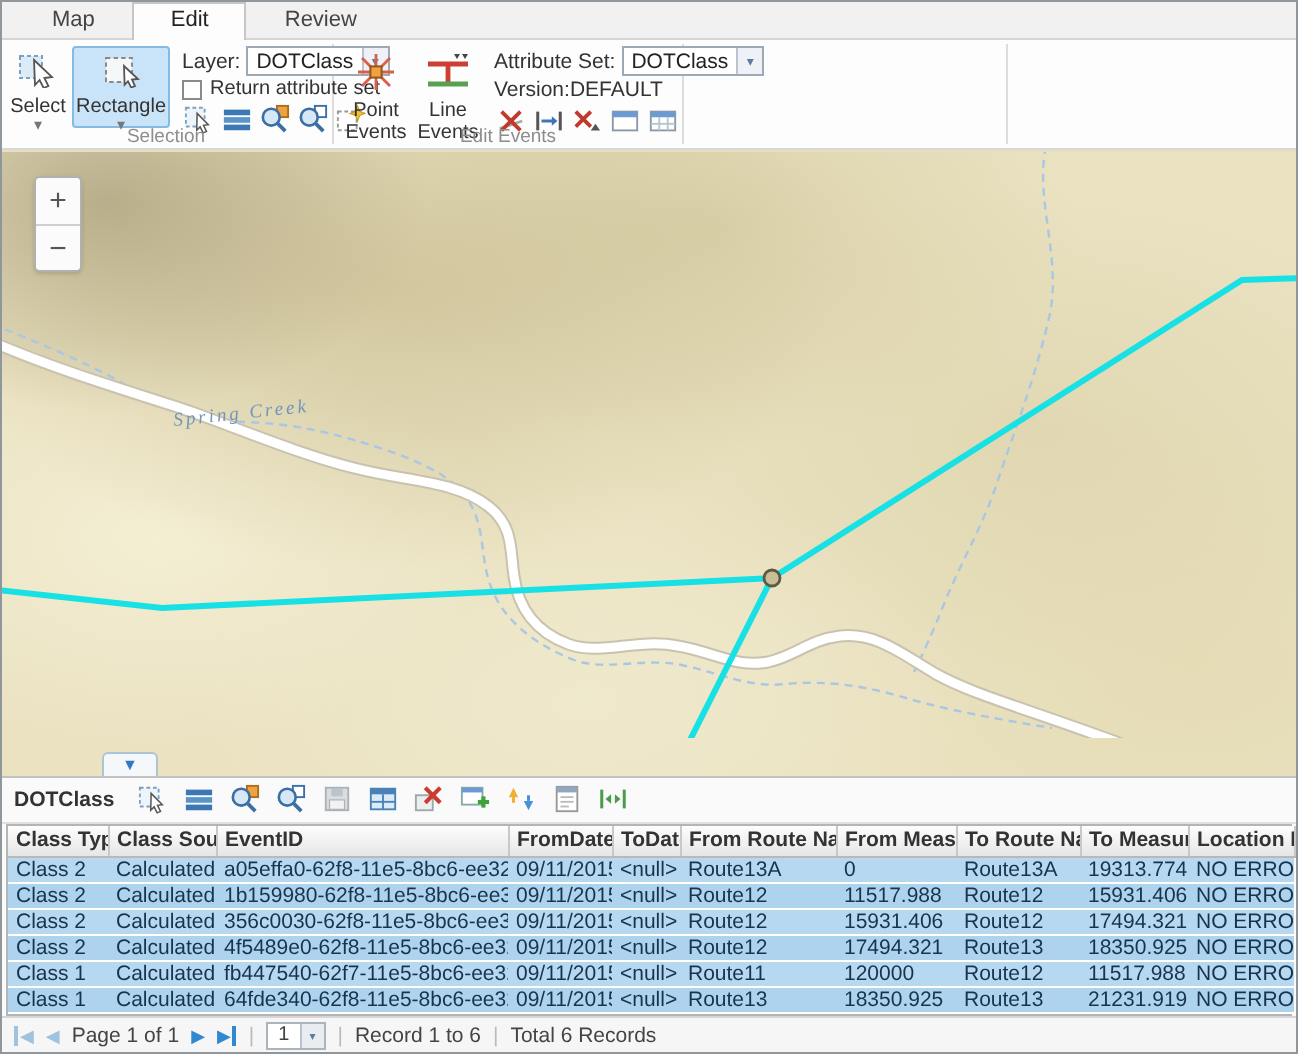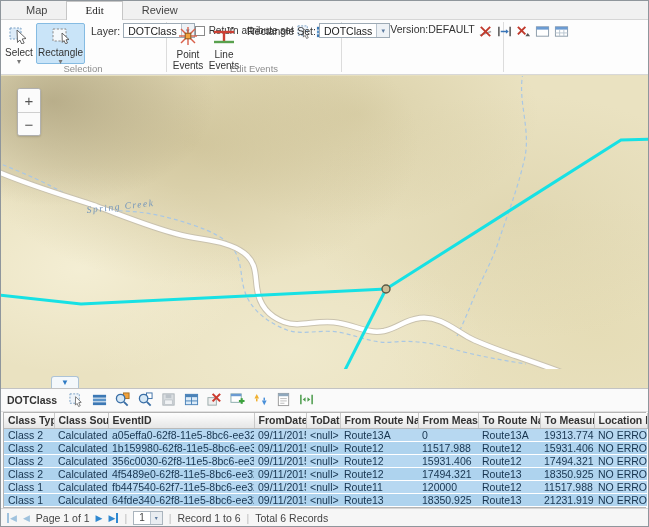--- a/index.html
+++ b/index.html
@@ -6,31 +6,31 @@
   html,body { background:#dfe3e6; }
   body { font-family:"Liberation Sans", sans-serif; }
   .window {
     position:relative; width:649px; height:527px; background:#fff;
     border:1px solid #8f969c; overflow:hidden; display:flex; flex-direction:column;
     font-size:11px; color:#333;
   }
   
   .tabbar { height:19px; background:#f1f1f1; border-bottom:1px solid #d6d6d6; display:flex; align-items:flex-end; padding-left:6px; flex:none; }
   .rtab { padding:2px 18px 3px; font-size:11px; color:#444; cursor:default; border:1px solid transparent; border-bottom:none; }
-  .rtab.active { background:#fdfdfd; border-color:#c6c6c6; color:#222; margin-bottom:-1px; padding-bottom:4px;font-family:Liberation Serif, serif; }
+  .rtab.active { background:#fdfdfd; border-color:#c6c6c6; color:#222; margin-bottom:-1px; padding-bottom:4px; }
   .ribbon-body { height:55px; background:#fdfdfd; border-bottom:1px solid #d8d8d8; display:flex; position:relative; flex:none; }
   .rgroup { position:relative; display:flex; padding:2px 2px 10px 2px; }
   .rgroup-label { position:absolute; bottom:0; left:0; right:0; text-align:center; font-size:9.5px; color:#8d8d8d; }
   .gsep { width:1px; background:#dcdcdc; margin:2px 1px; }
   .bigbtn { display:flex; flex-direction:column; align-items:center; justify-content:flex-start; width:30px; margin:1px 1px 0 1px; padding:2px 1px; border:1px solid transparent; border-radius:2px; cursor:pointer; }
   .bigbtn.sel { background:#c9e4f8; border-color:#85bbe2; }
   .bigbtn.wide { width:59px; }
   .bigbtn .blabel { font-size:10px; color:#333; margin-top:1px; white-space:nowrap; text-align:center; line-height:11px; }
   .caret { font-size:8px; color:#777; line-height:7px; }
-  .rcol { display:flex; flex-direction:row; margin-left:5px; padding-top:1px; }
+  .rcol { display:flex; flex-direction:column; margin-left:5px; padding-top:1px; }
   .rrow { display:flex; align-items:center; height:15px; margin-bottom:1px; }
   .rlabel { font-size:10.5px; color:#333; margin-right:3px; white-space:nowrap; }
   .combo { display:flex; align-items:center; height:15px; background:#fff; border:1px solid #9daab5; }
   .combo .cval { flex:1; padding:0 4px; font-size:10.5px; color:#222; white-space:nowrap; overflow:hidden; }
   .combo .cbtn { width:13px; height:100%; background:#eef2f6; border-left:1px solid #b9c4ce; display:flex; align-items:center; justify-content:center; color:#5c7ba0; font-size:7px; }
   .chk { width:10px; height:10px; background:#fff; border:1px solid #8a8a8a; margin-right:4px; flex:none; }
   .iconrow { display:flex; align-items:center; gap:3px; height:17px; }
   .ic { width:16px; height:16px; display:inline-flex; align-items:center; justify-content:center; cursor:pointer; }
   .ic svg { width:15px; height:15px; }
   .evbtn { width:34px; }
@@ -275,21 +275,21 @@
         <span class="blabel" style="white-space:normal">Point Events</span>
       </div>
       <div class="bigbtn evbtn">
         <span><svg width="22" height="20">
               <use href="#sym-line-events"></use>
             </svg></span>
         <span class="blabel" style="white-space:normal">Line Events</span>
       </div>
       <div class="rcol" style="width:118px">
         <div class="rrow">
-          <span class="rlabel">Rectangle Set:</span>
+          <span class="rlabel">Attribute Set:</span>
           <div class="combo" style="flex:1">
             <span class="cval">DOTClass</span>
             <span class="cbtn">▾</span>
           </div>
         </div>
         <div class="rrow" style="height:12px">
           <span class="rlabel" style="margin-right:0">Version:</span>
           <span class="rlabel">DEFAULT</span>
         </div>
         <div class="iconrow">

